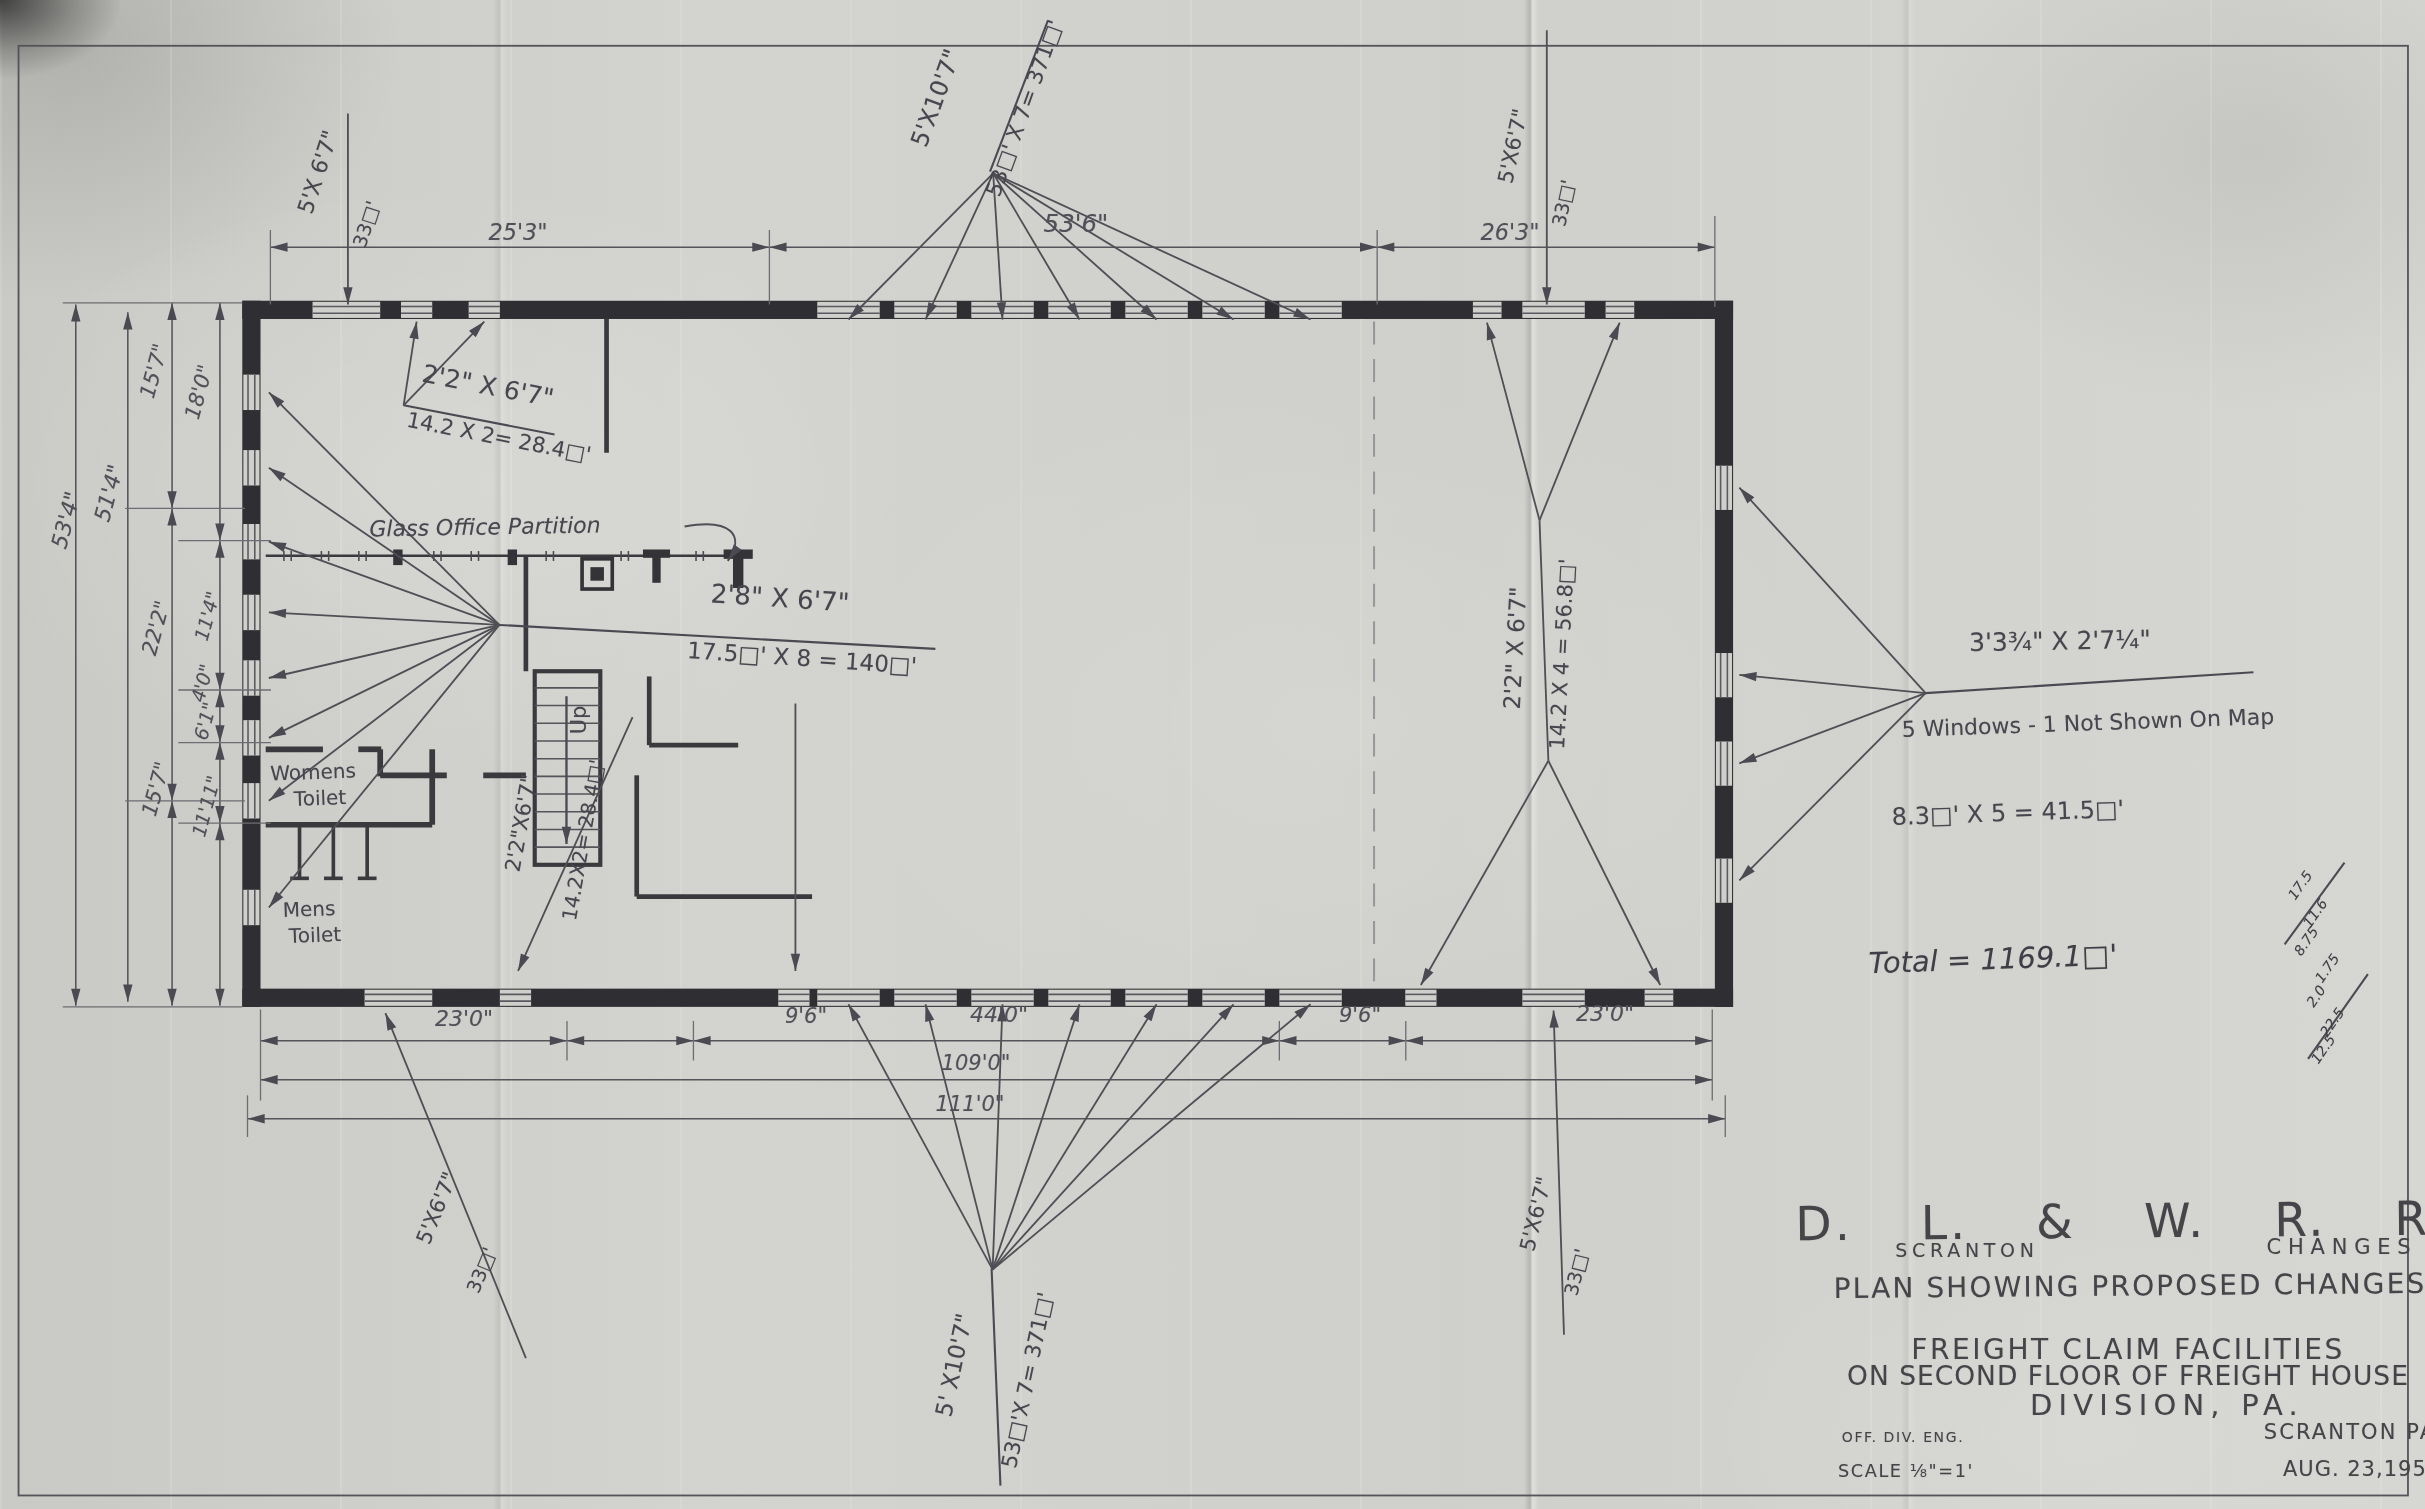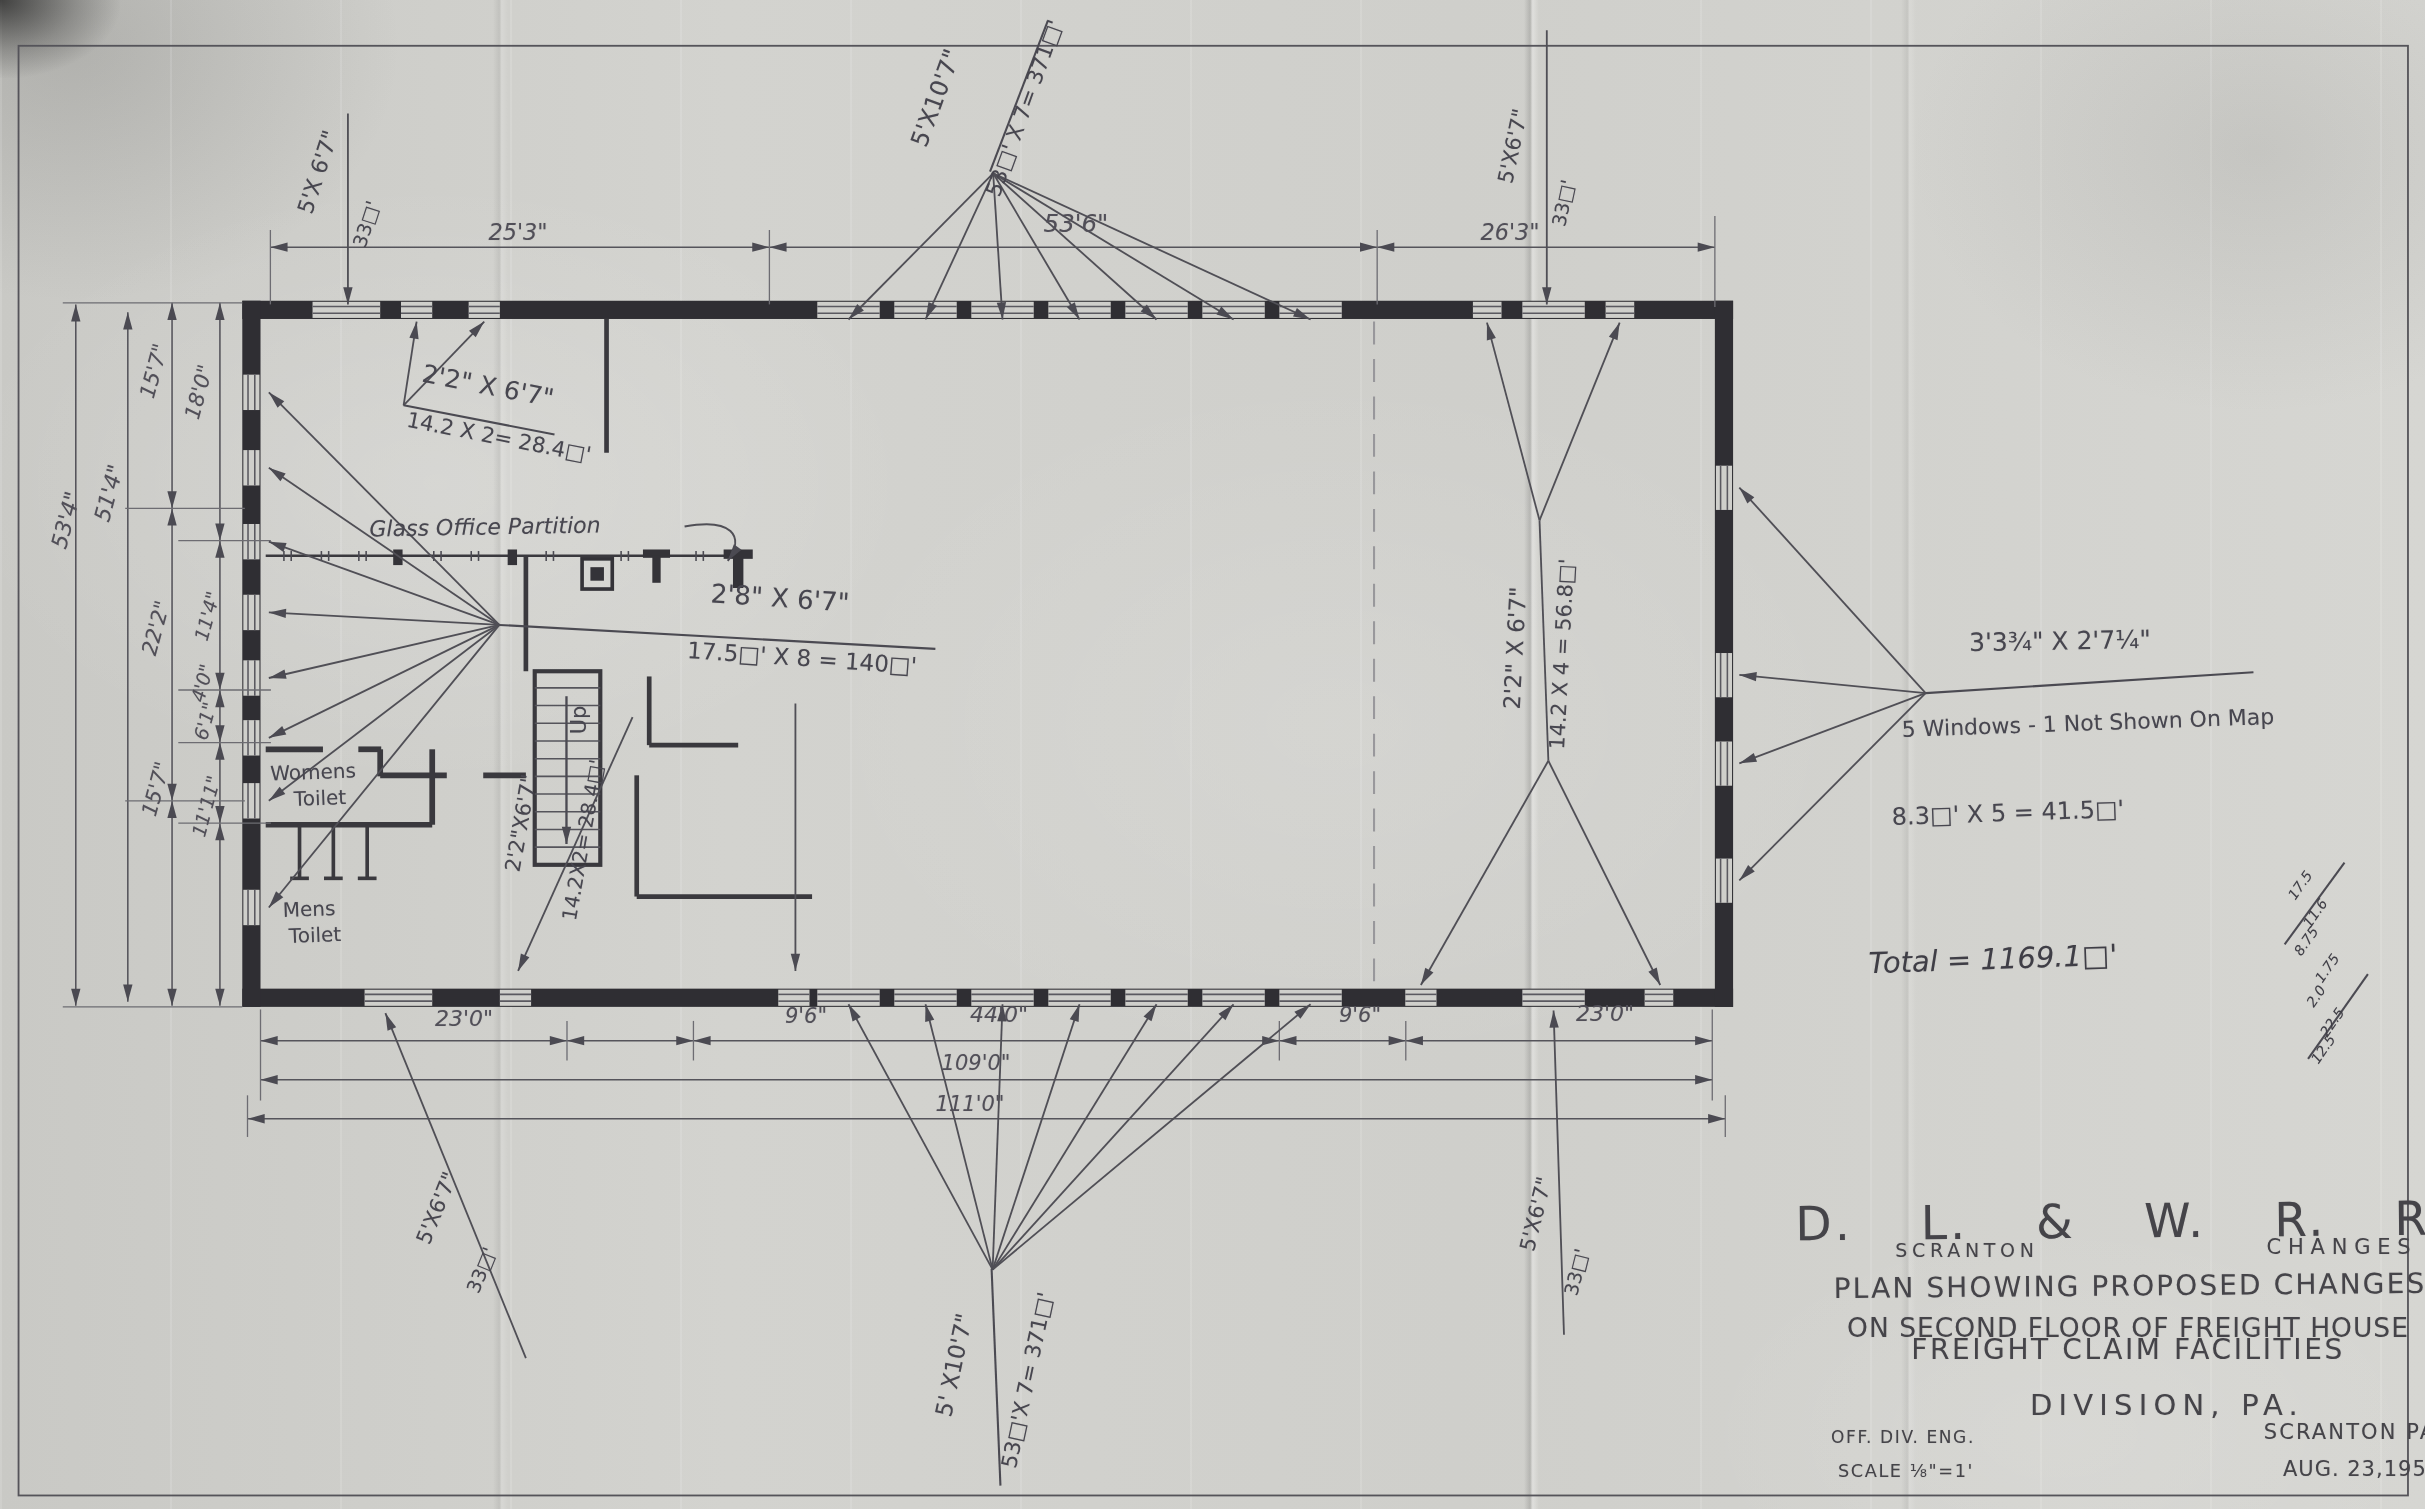--- a/index.html
+++ b/index.html
@@ -383,20 +383,20 @@
   <div class="lbl scr" style="left:2327px;top:968px;font-size:14px;transform:translate(-50%,-50%) rotate(-55deg)">1.75</div>
   <div class="lbl scr" style="left:2316px;top:996px;font-size:14px;transform:translate(-50%,-50%) rotate(-55deg)">2.0</div>
   <div class="lbl scr" style="left:2332px;top:1022px;font-size:14px;transform:translate(-50%,-50%) rotate(-55deg)">22.5</div>
   <div class="lbl scr" style="left:2323px;top:1049px;font-size:14px;transform:translate(-50%,-50%) rotate(-55deg)">12.5</div>
 
   <div class="lbl tb" style="left:2121px;top:1221px;font-size:47px;word-spacing:50px;letter-spacing:3.1px;transform:translate(-50%,-50%) rotate(-0.5deg)">D. L. &amp; W. R. R.</div>
   <div class="lbl tb" style="left:1967px;top:1250px;font-size:19px;letter-spacing:4.7px;transform:translate(-50%,-50%)">SCRANTON</div>
   <div class="lbl tb" style="left:2342px;top:1247px;font-size:21px;letter-spacing:6.8px;transform:translate(-50%,-50%)">CHANGES</div>
   <div class="lbl tb" style="left:2130px;top:1286px;font-size:28px;letter-spacing:2.1px;transform:translate(-50%,-50%) rotate(-0.5deg)">PLAN SHOWING PROPOSED CHANGES</div>
   <div class="lbl tb" style="left:2128px;top:1349px;font-size:28px;letter-spacing:2.6px;transform:translate(-50%,-50%)">FREIGHT CLAIM FACILITIES</div>
-  <div class="lbl tb" style="left:2128px;top:1327px;font-size:26.5px;letter-spacing:1px;transform:translate(-50%,-50%)">ON SECOND FLOOR OF FREIGHT HOUSE</div>
+  <div class="lbl tb" style="left:2128px;top:1375px;font-size:26.5px;letter-spacing:1px;transform:translate(-50%,-50%)">ON SECOND FLOOR OF FREIGHT HOUSE</div>
   <div class="lbl tb" style="left:2167px;top:1405px;font-size:29px;letter-spacing:6.2px;transform:translate(-50%,-50%)">DIVISION, PA.</div>
-  <div class="lbl tb" style="left:1903px;top:1437px;font-size:17px;letter-spacing:1.6px;transform:translate(-50%,-50%)">OFF. DIV. ENG.</div>
+  <div class="lbl tb" style="left:1903px;top:1437px;font-size:14px;letter-spacing:1.6px;transform:translate(-50%,-50%)">OFF. DIV. ENG.</div>
   <div class="lbl tb" style="left:2350px;top:1432px;font-size:21px;letter-spacing:2.1px;transform:translate(-50%,-50%)">SCRANTON PA</div>
   <div class="lbl tb" style="left:1906px;top:1471px;font-size:17.7px;letter-spacing:1.6px;transform:translate(-50%,-50%)">SCALE ⅛"=1'</div>
   <div class="lbl tb" style="left:2362px;top:1469px;font-size:21px;letter-spacing:1px;transform:translate(-50%,-50%)">AUG. 23,1957</div>
 </div>
 
 
 </body></html>

